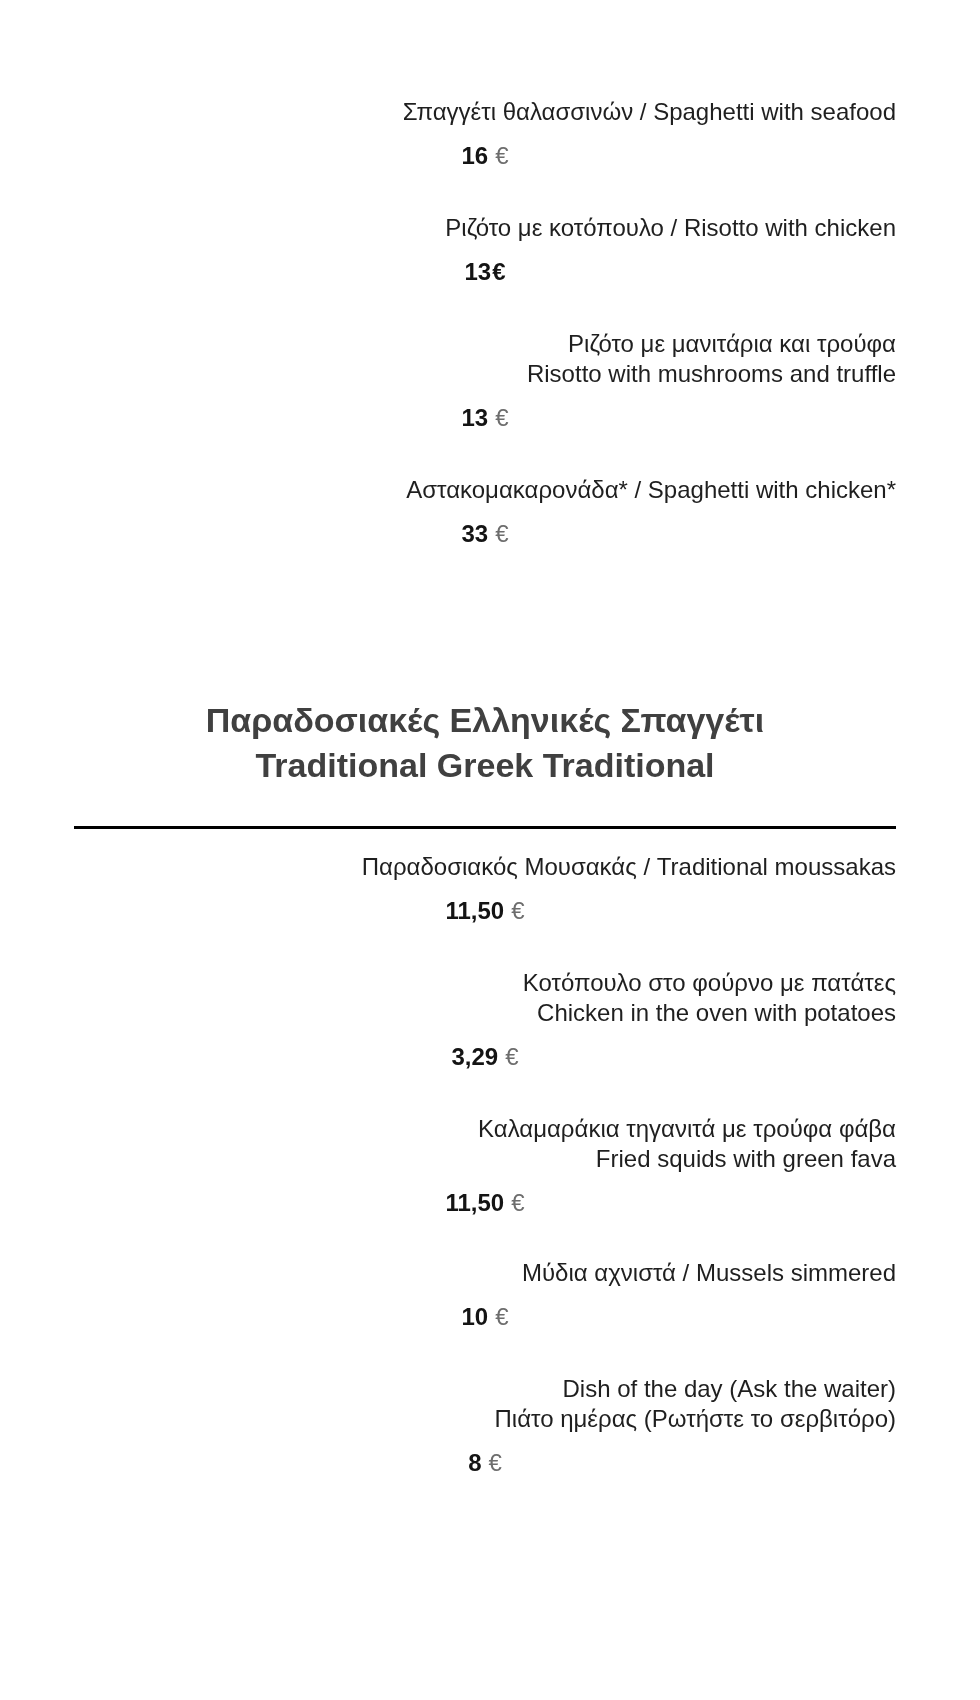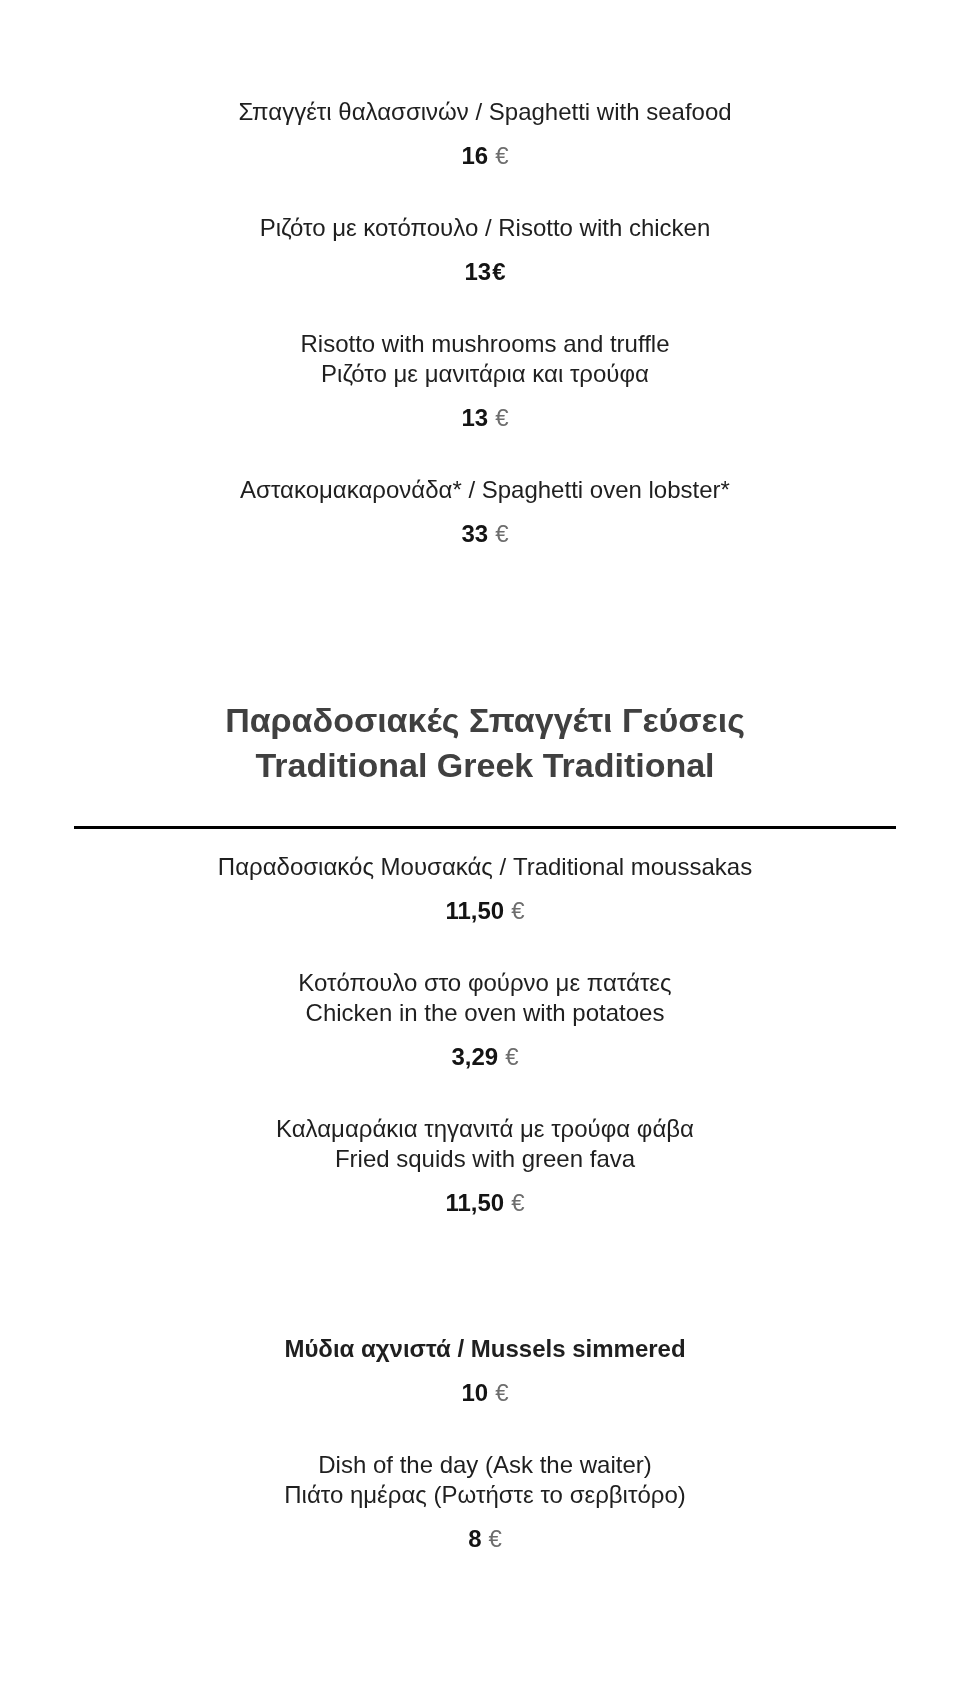--- a/index.html
+++ b/index.html
@@ -14,20 +14,21 @@
     margin-left:74px;
     width:822px;
     padding-top:97px;
     text-align:center;
   }
   .item-title {
     font-size:24px;
     line-height:30px;
     color:#1f1f1f;
     margin-top:42px;
+    text-align:right;
   }
   .item-title .line { display:block; }
   .item-price {
     font-size:24px;
     line-height:30px;
     font-weight:700;
     color:#141414;
     margin-top:14px;
   }
   .euro[data-style="gray"]  { color:#6d6d6d; font-weight:400; margin-left:7px; }
@@ -41,21 +42,21 @@
   }
   .section-heading .h-line { display:block; }
   .rule {
     border:none;
     border-top:3px solid #000000;
     margin:38px 0 0 0;
     width:100%;
   }
   .first      { margin-top:0; }
   .after-rule { margin-top:23px; }
-  .gap-lg     { margin-top:116px;font-weight:bold; }
+  .gap-lg     { margin-top:40px; }
 </style>
 </head>
 <body>
 
 <div class="menu">
 
   <div class="item-title first">
     <span class="line">Σπαγγέτι θαλασσινών / Spaghetti with seafood</span>
   </div>
   <div class="item-price">
@@ -63,36 +64,36 @@
   </div>
 
   <div class="item-title">
     <span class="line">Ριζότο με κοτόπουλο / Risotto with chicken</span>
   </div>
   <div class="item-price">
     <span class="amount">13</span><span class="euro" data-style="black">€</span>
   </div>
 
   <div class="item-title">
+    <span class="line">Ριζότο με μανιτάρια και τρούφα</span>
     <span class="line">Risotto with mushrooms and truffle</span>
-    <span class="line">Ριζότο με μανιτάρια και τρούφα</span>
   </div>
   <div class="item-price">
     <span class="amount">13</span><span class="euro" data-style="gray">€</span>
   </div>
 
   <div class="item-title">
-    <span class="line">Αστακομακαρονάδα* / Spaghetti oven lobster*</span>
+    <span class="line">Αστακομακαρονάδα* / Spaghetti with chicken*</span>
   </div>
   <div class="item-price">
     <span class="amount">33</span><span class="euro" data-style="gray">€</span>
   </div>
 
   <div class="section-heading">
-    <span class="h-line">Παραδοσιακές Σπαγγέτι Γεύσεις</span>
+    <span class="h-line">Παραδοσιακές Ελληνικές Σπαγγέτι</span>
     <span class="h-line">Traditional Greek Traditional</span>
   </div>
 
   <hr class="rule">
 
   <div class="item-title after-rule">
     <span class="line">Παραδοσιακός Μουσακάς / Traditional moussakas</span>
   </div>
   <div class="item-price">
     <span class="amount">11,50</span><span class="euro" data-style="gray">€</span>

